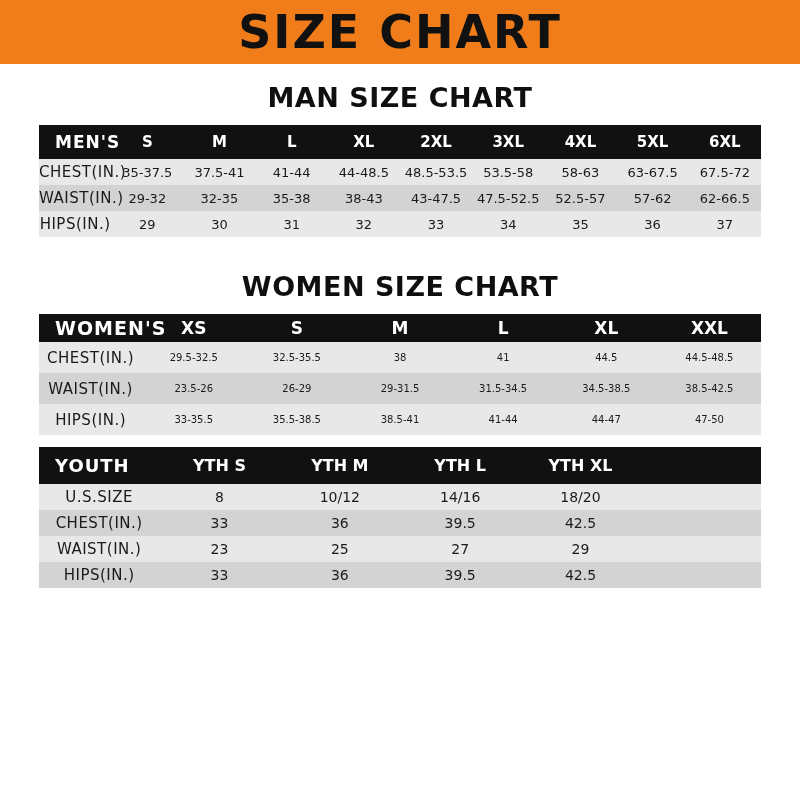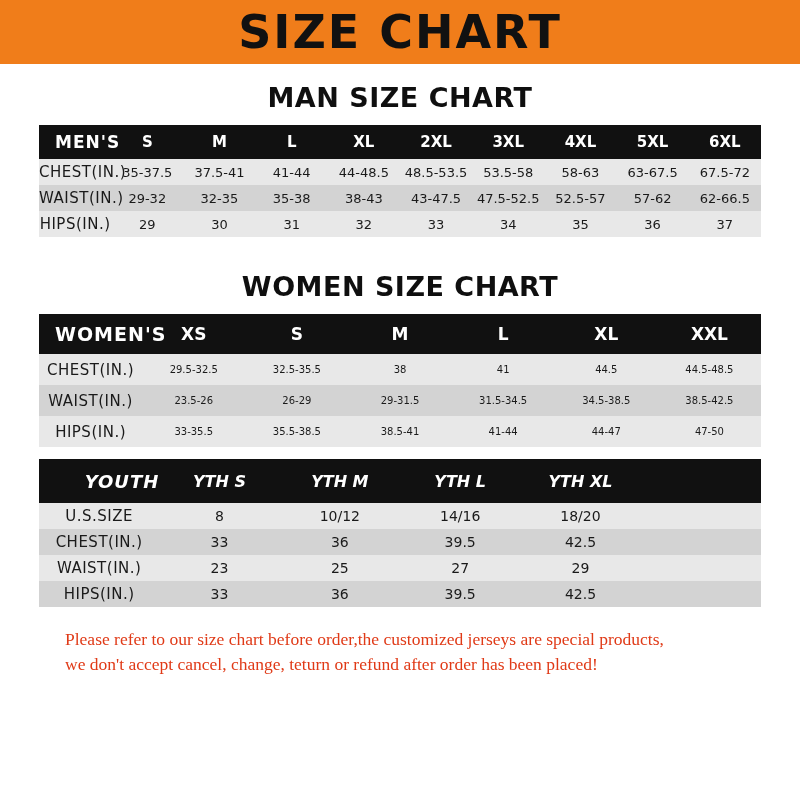--- a/index.html
+++ b/index.html
@@ -69,40 +69,40 @@
     white-space: nowrap;
   }
   table.size-table thead th {
     background: #111111;
     color: #ffffff;
     font-weight: bold;
     font-size: 15px;
     height: 34px;
   }
   table.size-table thead th.corner {
-    text-align: right;
+    text-align: left;
     padding-left: 16px;
     font-size: 17px;
     letter-spacing: 1px;
   }
   table.size-table tbody tr.odd td { background: #e8e8e8; }
   table.size-table tbody tr.even td { background: #d3d3d3; }
   table.size-table tbody td.rowlabel {
     font-size: 15px;
     letter-spacing: 0.5px;
     color: #1a1a1a;
     text-align: center;
   }
 
   
-  table.women thead th { font-size: 17px; height: 40px; }
+  table.women thead th { font-size: 17px; height: 28px; }
   table.women thead th.corner { font-size: 19px; }
   table.women td { font-size: 10px; height: 31px; }
 
-  table.youth thead th { font-size: 16px; height: 44px; font-style: italic; }
+  table.youth thead th { font-size: 16px; height: 37px; }
   table.youth thead th.corner { font-size: 18px; }
   table.youth td { font-size: 14px; height: 26px; }
 
   .footer-note {
     margin-top: 20px;
     padding: 0 26px;
     color: #e03a17;
     font-family: "Liberation Serif", serif;
     font-size: 17.5px;
     line-height: 1.45;
@@ -260,19 +260,15 @@
           <td class="rowlabel">HIPS(IN.)</td>
           <td>33</td>
           <td>36</td>
           <td>39.5</td>
           <td>42.5</td>
           <td></td>
         </tr>
       </tbody>
     </table>
 
-    <div class="footer-note">
-      <div>Please refer to our size chart before order,the customized jerseys are special products,</div>
-      <div>we don't accept cancel, change, teturn or refund after order has been placed!</div>
-    </div>
 
   </div>
 </div>
 
 </body></html>

